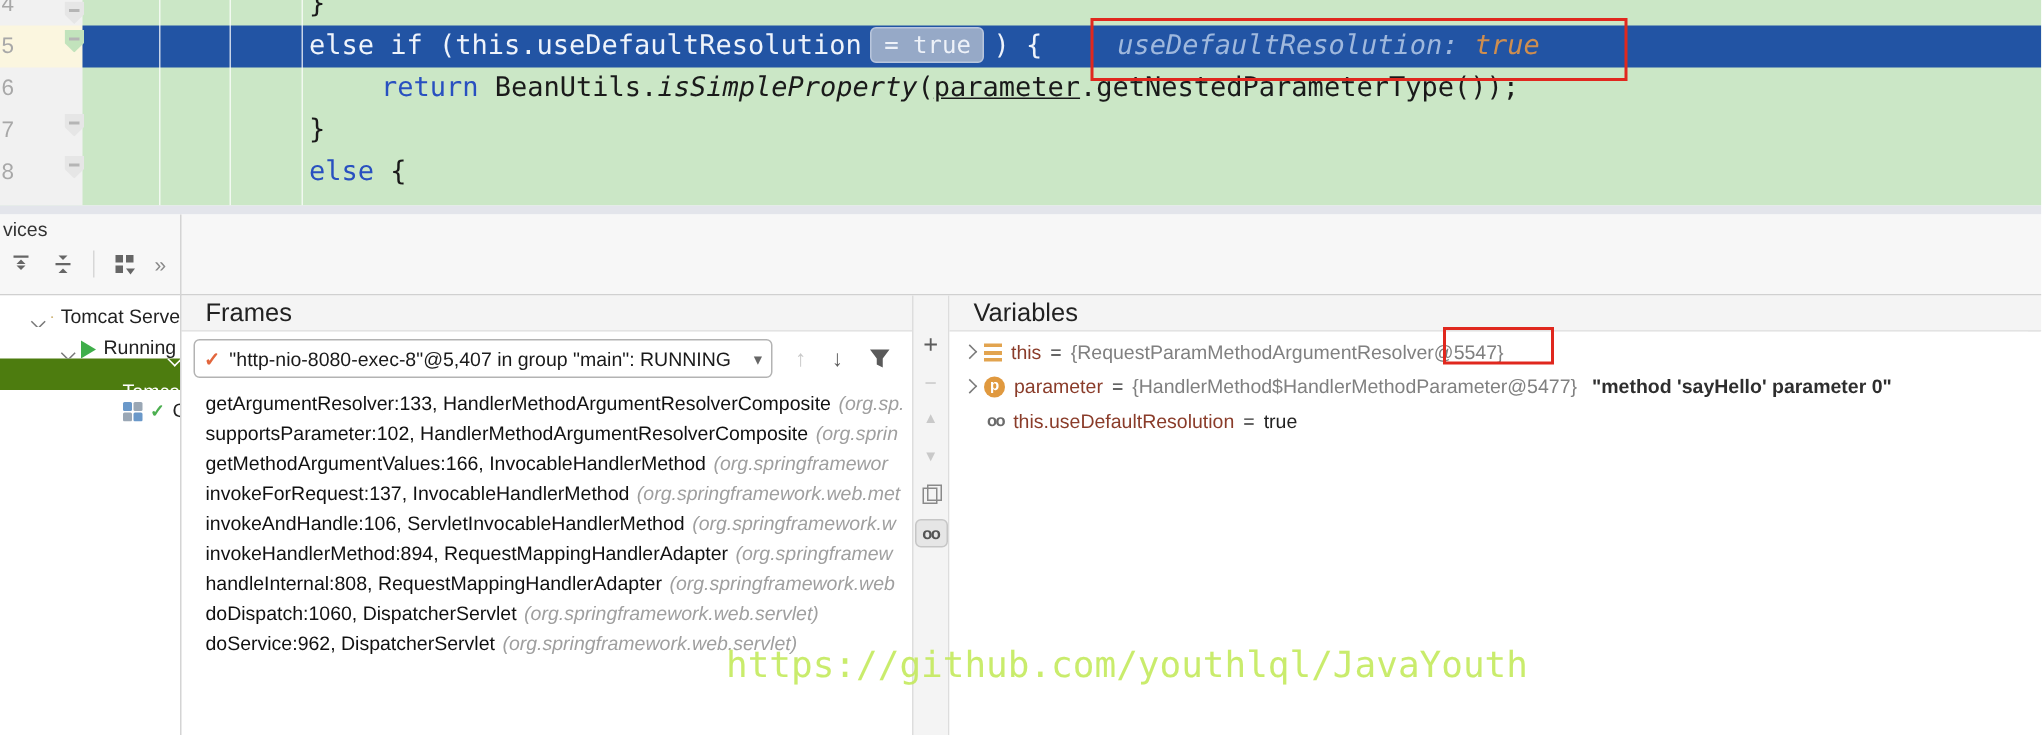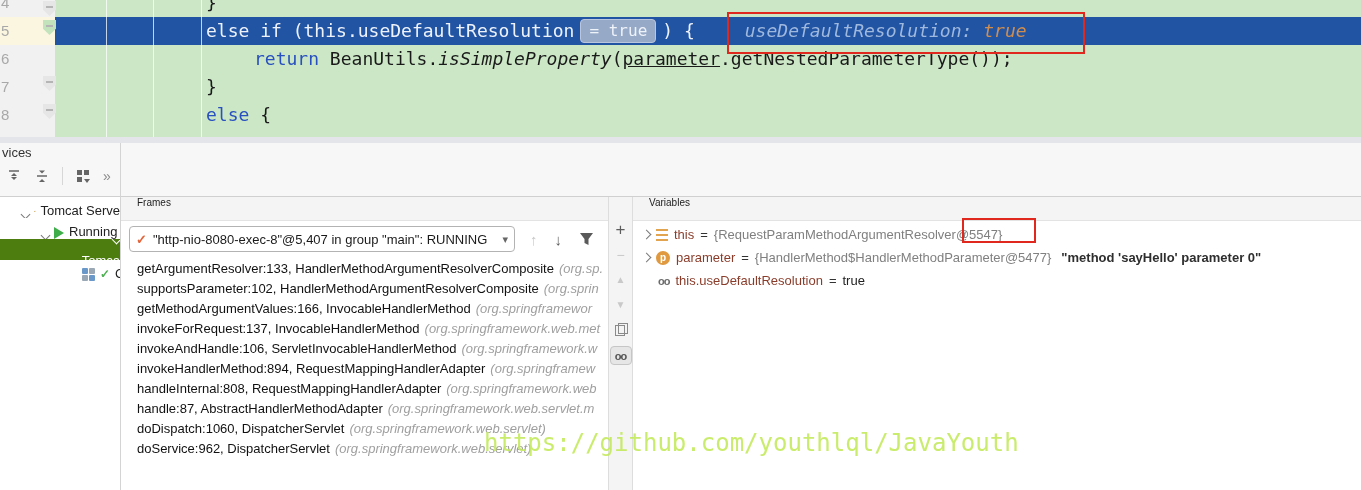--- a/index.html
+++ b/index.html
@@ -57,21 +57,21 @@
   
   #debug-toolbar { position:absolute; left:602px; top:160px; height:36px; display:flex; align-items:center; gap:13px; }
   .hamburger { display:flex; flex-direction:column; gap:3px; }
   .hamburger span { width:15px; height:3px; background:#3f6db3; border-radius:1px; }
   .dbgic { font-size:16px; font-weight:bold; width:18px; text-align:center; }
   .blue { color:#3b8fd0; } .red { color:#d04a43; } .gray { color:#5d5d5d; } .lgray { color:#c9c9c9; }
   .cursor-sub { font-size:9px; color:#8a8a8a; font-weight:normal; }
 
   
   .panel-header { position:absolute; top:197px; height:24px; background:#f4f4f4; border-bottom:1px solid #e3e3e3;
-                  font-size:10px; color:#222; display:flex; align-items:flex-start; padding-left:16px; z-index:1; }
+                  font-size:17px; color:#222; display:flex; align-items:center; padding-left:16px; z-index:1; }
   #frames-header { left:121px; width:487px; }
   #vars-header { left:633px; right:0; width:728px; }
 
   #tree { position:absolute; left:0; top:197px; width:120px; bottom:0; background:#fff; font-size:13px; }
   .tree-row { height:21px; display:flex; align-items:flex-end; gap:5px; white-space:nowrap; overflow:hidden; }
   .tree-row.selected { background:#4d7c0f; color:#fff; font-weight:normal;flex-direction:column; }
   .chev { width:7px; height:7px; border-right:1.5px solid #777; border-bottom:1.5px solid #777;
           transform:rotate(45deg); flex:none; margin-top:-3px; }
   .tree-row.selected .chev { border-color:#fff; }
   .play-tri { width:0; height:0; border-left:10px solid #3fae4a; border-top:6px solid transparent;
@@ -311,23 +311,20 @@
         <div class="frame-row">
           <span class="loc">invokeAndHandle:106, ServletInvocableHandlerMethod</span><span class="pkg">(org.springframework.w</span>
         </div>
         <div class="frame-row">
           <span class="loc">invokeHandlerMethod:894, RequestMappingHandlerAdapter</span><span class="pkg">(org.springframew</span>
         </div>
         <div class="frame-row">
           <span class="loc">handleInternal:808, RequestMappingHandlerAdapter</span><span class="pkg">(org.springframework.web</span>
         </div>
         <div class="frame-row">
-          <span class="loc">handle:87, AbstractHandlerMethodAdapter</span><span class="pkg">(org.springframework.web.servlet.m</span>
-        </div>
-        <div class="frame-row">
           <span class="loc">doDispatch:1060, DispatcherServlet</span><span class="pkg">(org.springframework.web.servlet)</span>
         </div>
         <div class="frame-row">
           <span class="loc">doService:962, DispatcherServlet</span><span class="pkg">(org.springframework.web.servlet)</span>
         </div>
       </div>
   </div>
   <div id="frames-scroll-thumb"></div>
 
   <div id="watch-strip">

